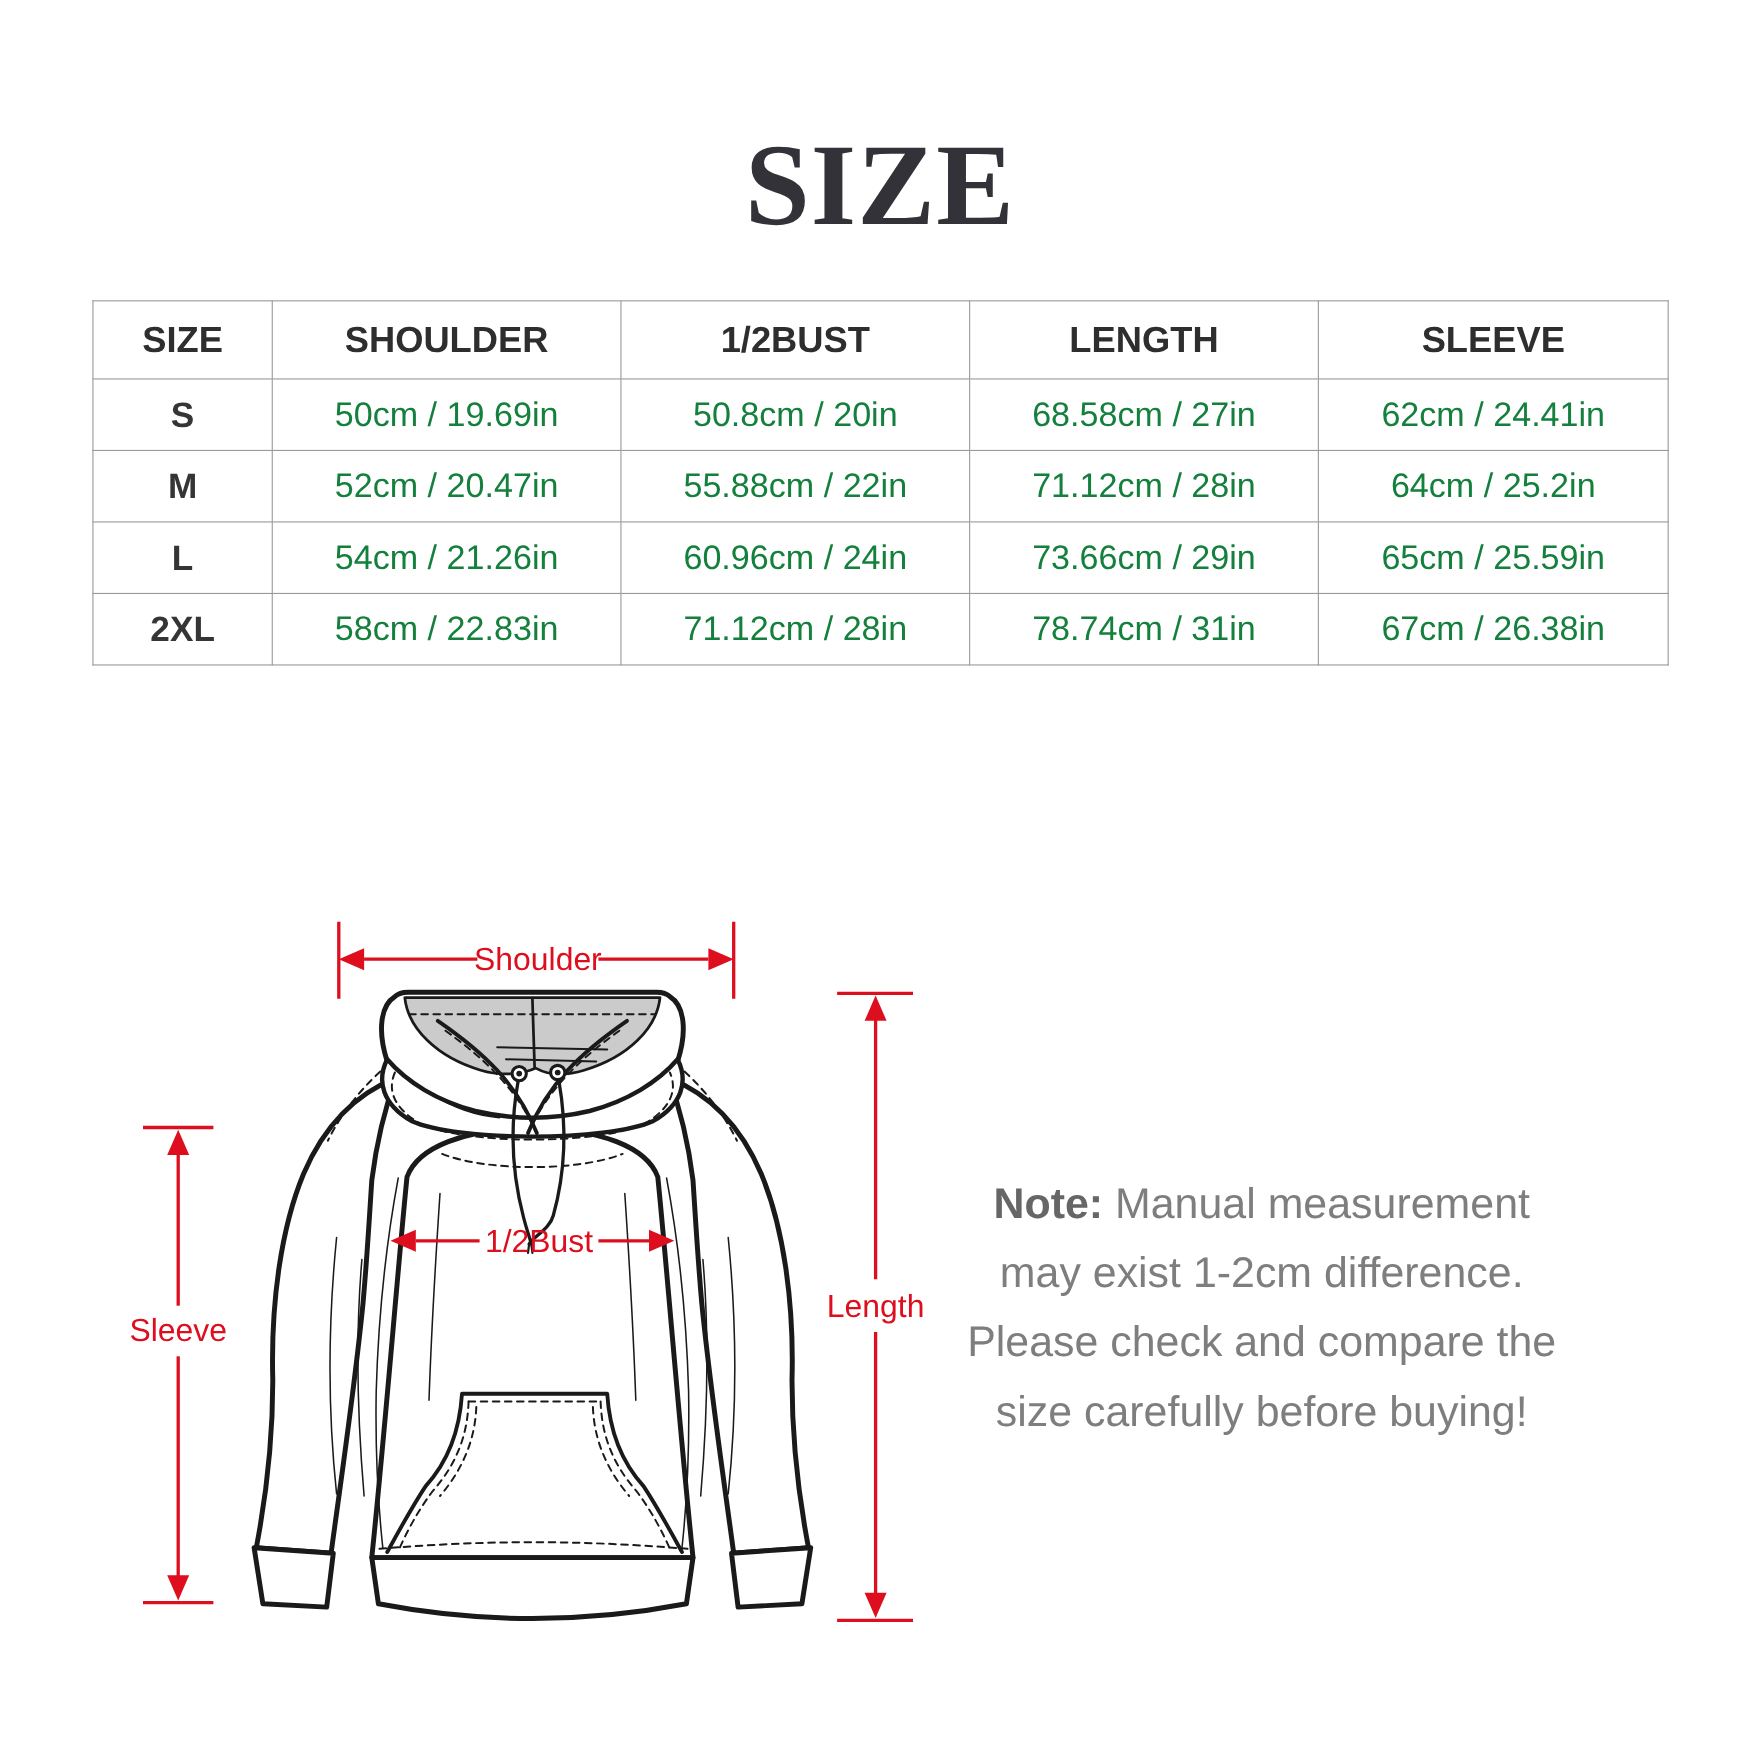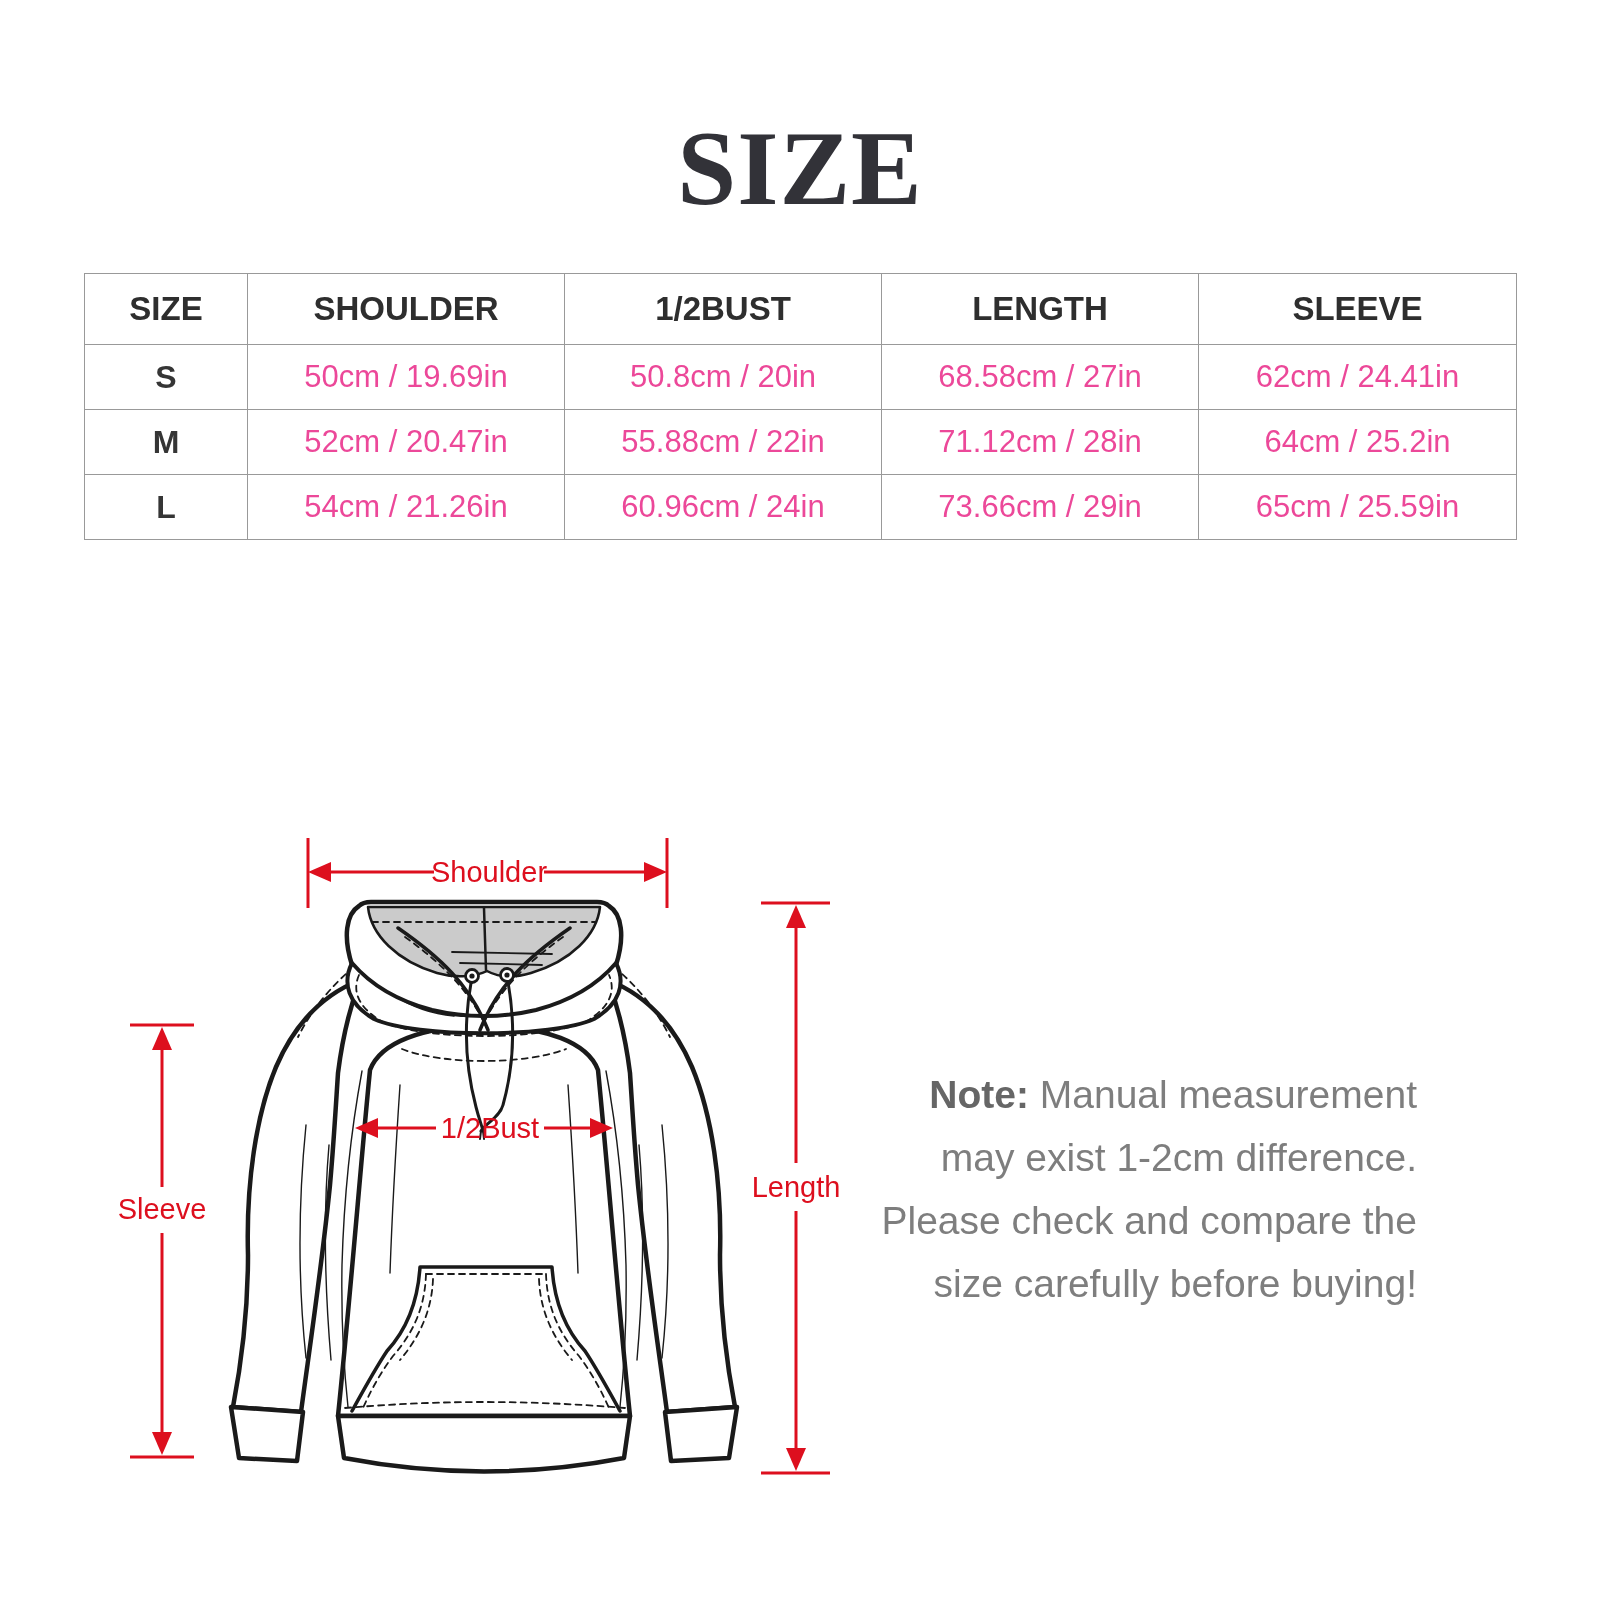--- a/index.html
+++ b/index.html
@@ -15,26 +15,26 @@
   }
   table.size-table {
     position:absolute; left:84px; top:273px; width:1432px;
     border-collapse:collapse; table-layout:fixed;
   }
   .size-table th, .size-table td {
     border:1px solid #999999; text-align:center; vertical-align:middle;
     padding:0; overflow:hidden; white-space:nowrap;
   }
   .size-table th { height:70px; font-size:33px; font-weight:bold; color:#2e2e2e; }
-  .size-table td { height:64px; font-size:31px; font-weight:normal; color:#ec4899; }
+  .size-table td { height:64px; font-size:31px; font-weight:normal; color:#15803d; }
   .size-table td.size-col { font-weight:bold; color:#353535; font-size:32px; }
   .diagram { position:absolute; left:100px; top:815px; width:740px; height:680px; }
   .note {
     position:absolute; left:877px; top:1063px; width:540px;
-    font-size:39px; line-height:63px; color:#7e7e7e; text-align:right;
+    font-size:39px; line-height:63px; color:#7e7e7e; text-align:center;
   }
   .note .note-label { font-weight:bold; color:#666666; }
 </style>
 </head>
 <body>
 
 <div class="page">
 
   <div class="title">SIZE</div>
 
@@ -70,20 +70,27 @@
         <td>71.12cm / 28in</td>
         <td>64cm / 25.2in</td>
       </tr>
       <tr>
         <td class="size-col">L</td>
         <td>54cm / 21.26in</td>
         <td>60.96cm / 24in</td>
         <td>73.66cm / 29in</td>
         <td>65cm / 25.59in</td>
       </tr>
+      <tr>
+        <td class="size-col">2XL</td>
+        <td>58cm / 22.83in</td>
+        <td>71.12cm / 28in</td>
+        <td>78.74cm / 31in</td>
+        <td>67cm / 26.38in</td>
+      </tr>
     </tbody>
   </table>
 
   <svg class="diagram" viewBox="0 0 740 680" xmlns="http://www.w3.org/2000/svg">
 
     <g stroke="#1a1a1a" fill="none" stroke-linecap="round" stroke-linejoin="round">
 
       <path fill="#ffffff" stroke-width="4.5" d="M 270,255 C 280,228 322,211 384,211 C 446,211 488,228 498,255 C 507,345 517,475 530,601 L 238,601 C 251,475 261,345 270,255 Z"></path>
 
       <path stroke-width="1.4" d="M 262,256 C 252,310 244,380 242,450 C 241,510 244,555 248,592"></path>

